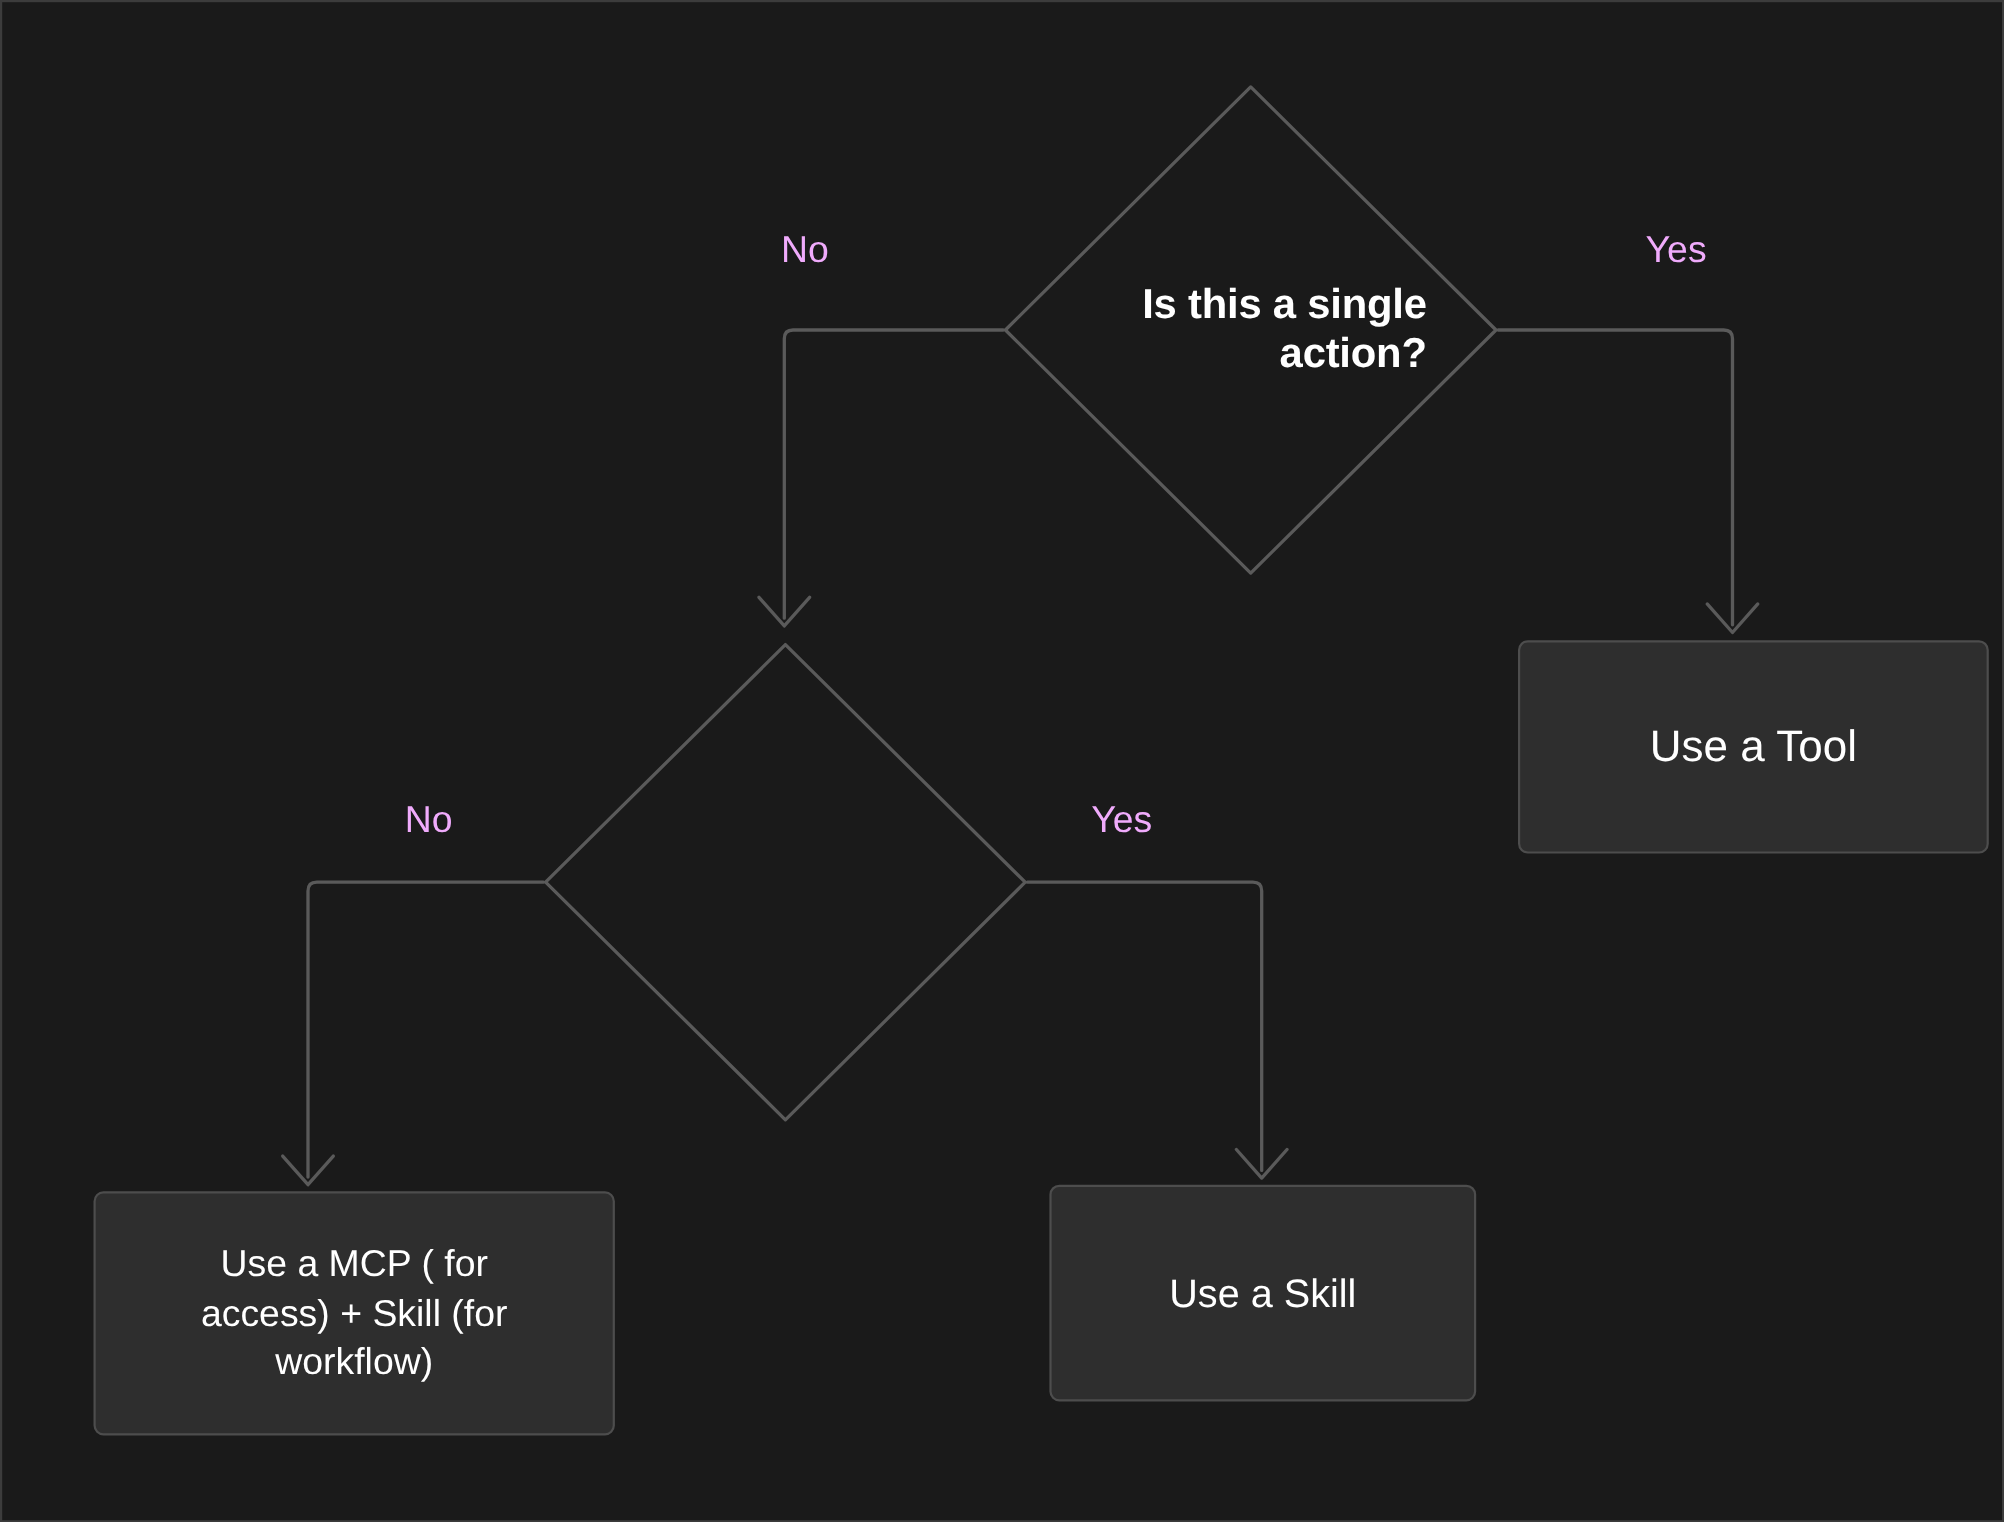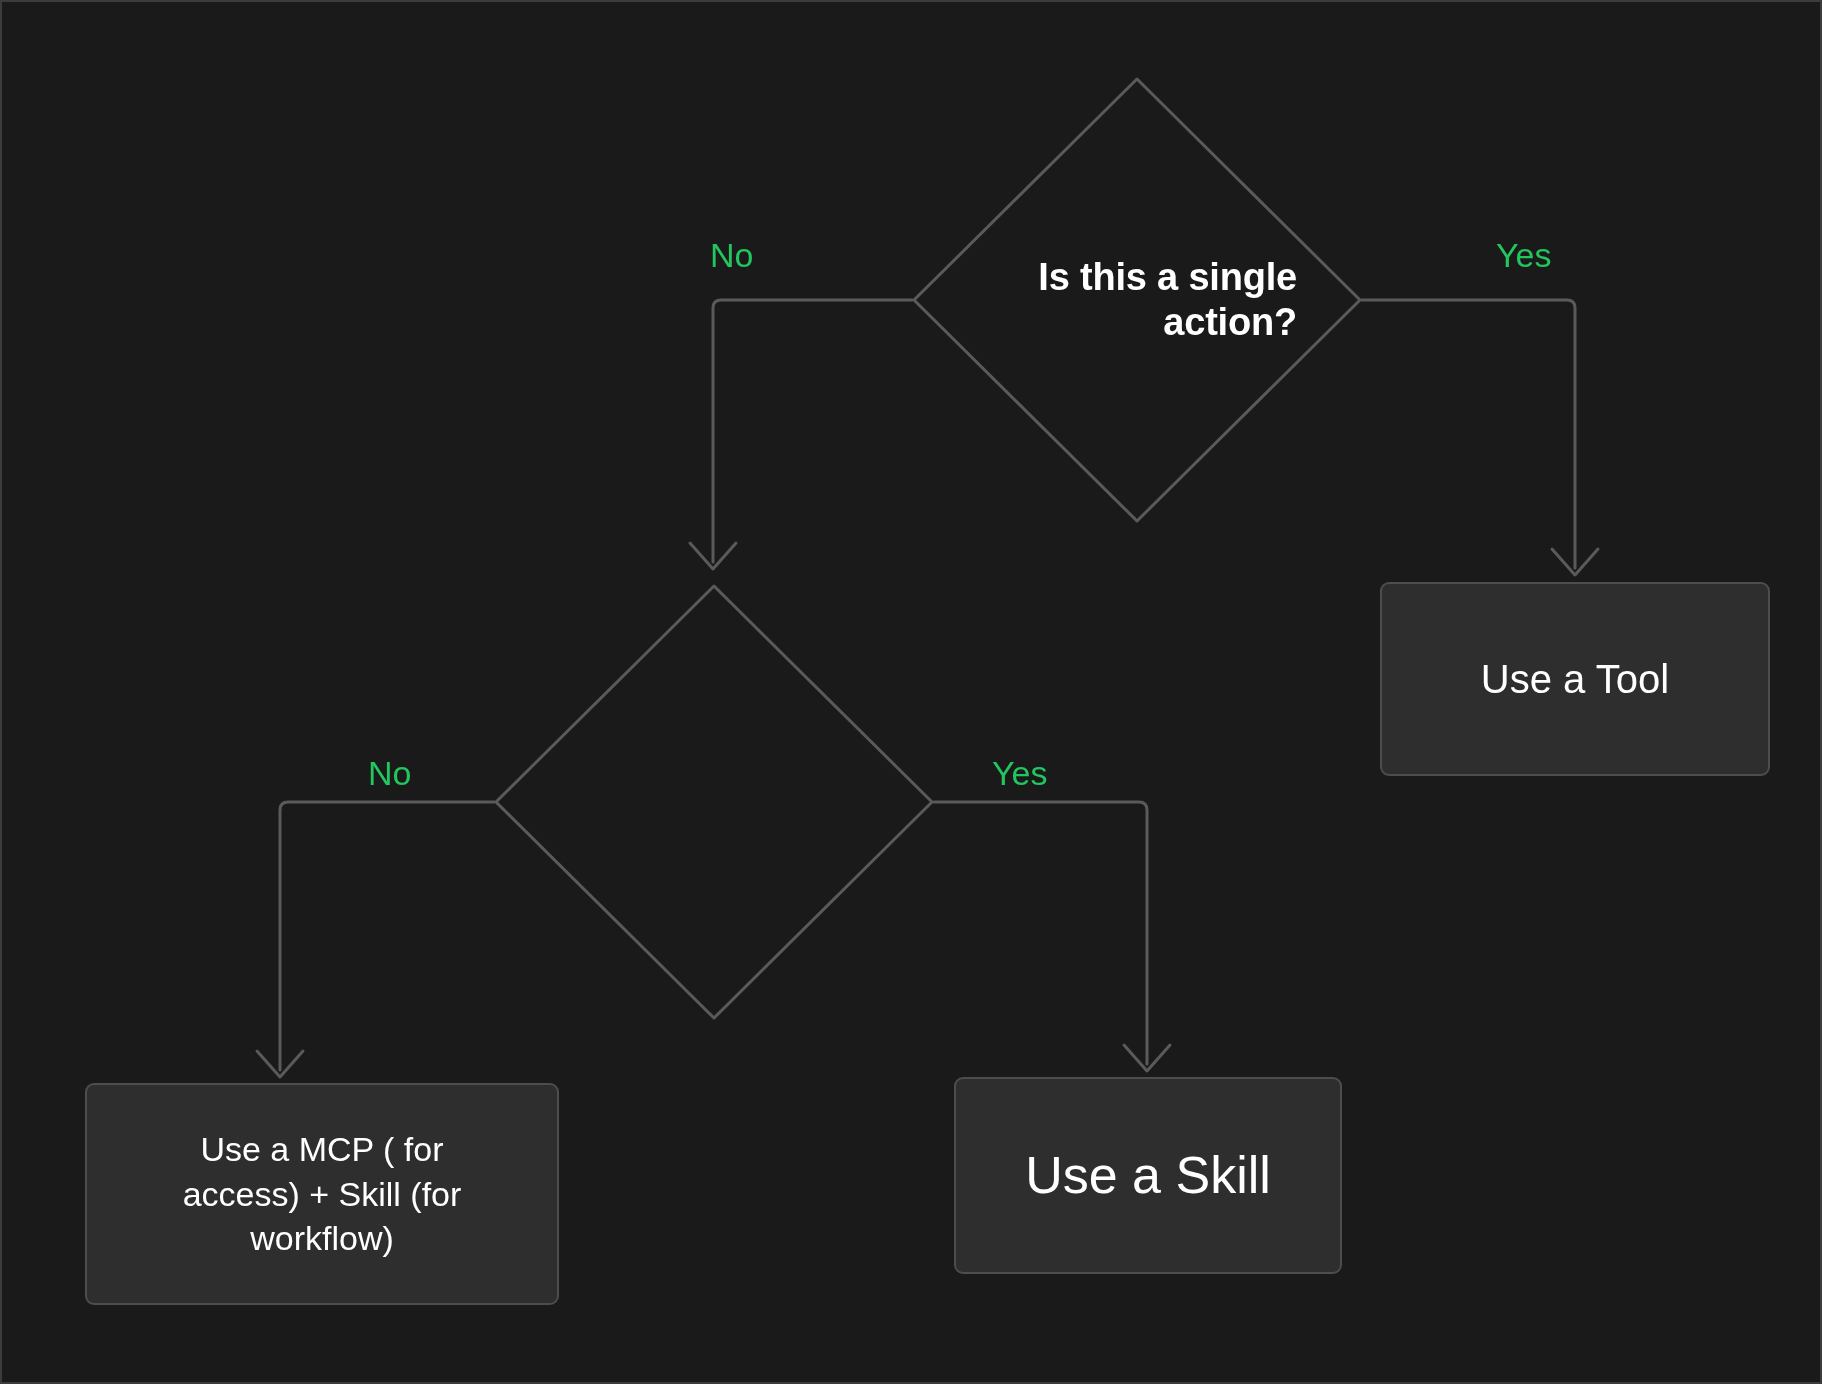--- a/index.html
+++ b/index.html
@@ -66,26 +66,25 @@
     font-weight: normal;
     text-align: center;
     line-height: 1.32;
     white-space: pre-line;
     padding: 0 14px;
   }
 
   
   .elabel {
     position: absolute;
-    color: #22c55e;
+    color: #f0abfc;
     font-size: 34px;
     font-weight: normal;
     line-height: 1;
     white-space: nowrap;
-    margin-top: 28px;
   }
 </style>
 </head>
 <body>
 
 <div id="canvas">
 
   <svg id="edges" viewBox="0 0 1822 1384" xmlns="http://www.w3.org/2000/svg">
 
     <path d="M 910 298 L 719 298 Q 711 298 711 306 L 711 560" fill="none" stroke="#5a5a5a" stroke-width="3" stroke-linecap="round" stroke-linejoin="round"></path>
@@ -108,32 +107,32 @@
     <div class="dlabel" style="font-size:38px; width:320px;text-align:right;">Is this a single
 action?</div>
   </div>
 
   <div class="diamond" style="left:492px; top:582px; width:440px; height:436px;">
     <svg class="dshape" viewBox="0 0 440 436" preserveAspectRatio="none" xmlns="http://www.w3.org/2000/svg">
       <polygon points="220,2 438,218 220,434 2,218" fill="none" stroke="#5a5a5a" stroke-width="3" stroke-linejoin="round" vector-effect="non-scaling-stroke"></polygon>
     </svg>
   </div>
 
-  <div class="rnode" style="left:1378px; top:580px; width:390px; height:194px;">
+  <div class="rnode" style="left:1378px; top:580px; width:428px; height:194px;">
     <div class="rlabel" style="font-size:40px;">Use a Tool</div>
   </div>
 
   <div class="rnode" style="left:83px; top:1081px; width:474px; height:222px;">
     <div class="rlabel" style="font-size:34px;">Use a MCP ( for
 access) + Skill (for
 workflow)</div>
   </div>
 
   <div class="rnode" style="left:952px; top:1075px; width:388px; height:197px;">
-    <div class="rlabel" style="font-size:52px;text-align:right;">Use a Skill</div>
+    <div class="rlabel" style="font-size:36px;text-align:right;">Use a Skill</div>
   </div>
 
   <div class="elabel" style="left:708px; top:208px;">No</div>
 
   <div class="elabel" style="left:1494px; top:208px;">Yes</div>
 
   <div class="elabel" style="left:366px; top:726px;">No</div>
 
   <div class="elabel" style="left:990px; top:726px;">Yes</div>
 

